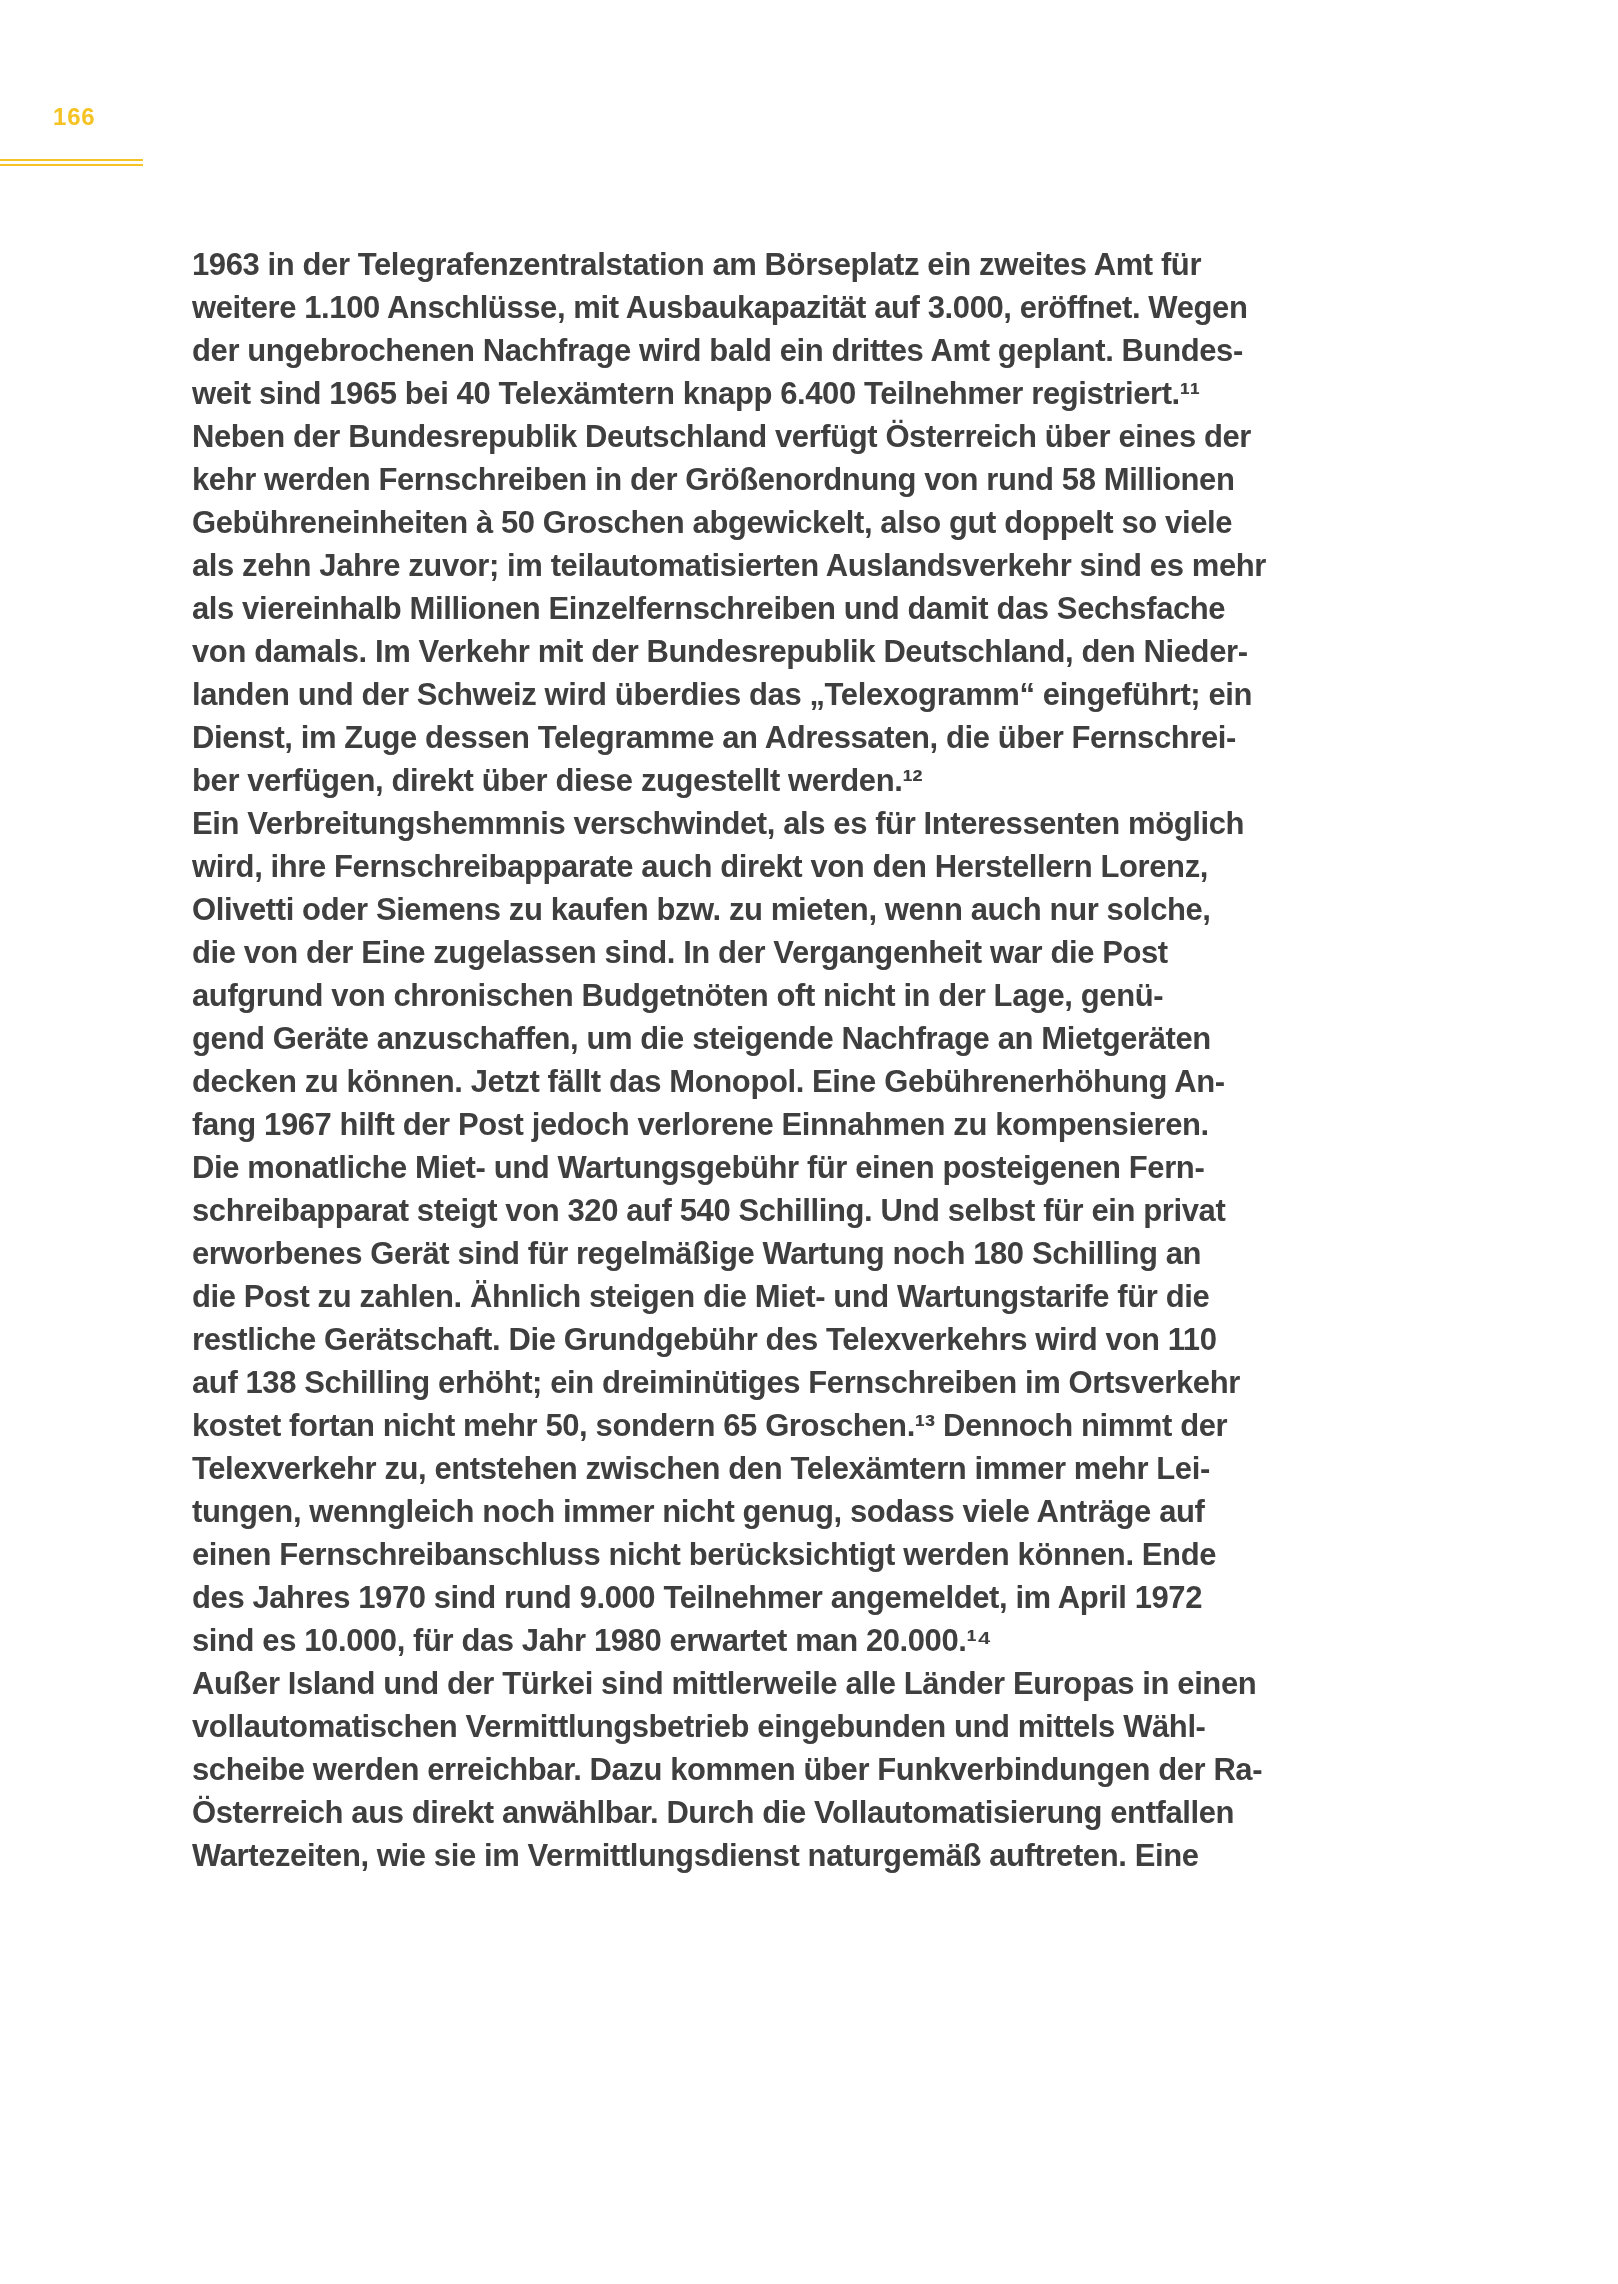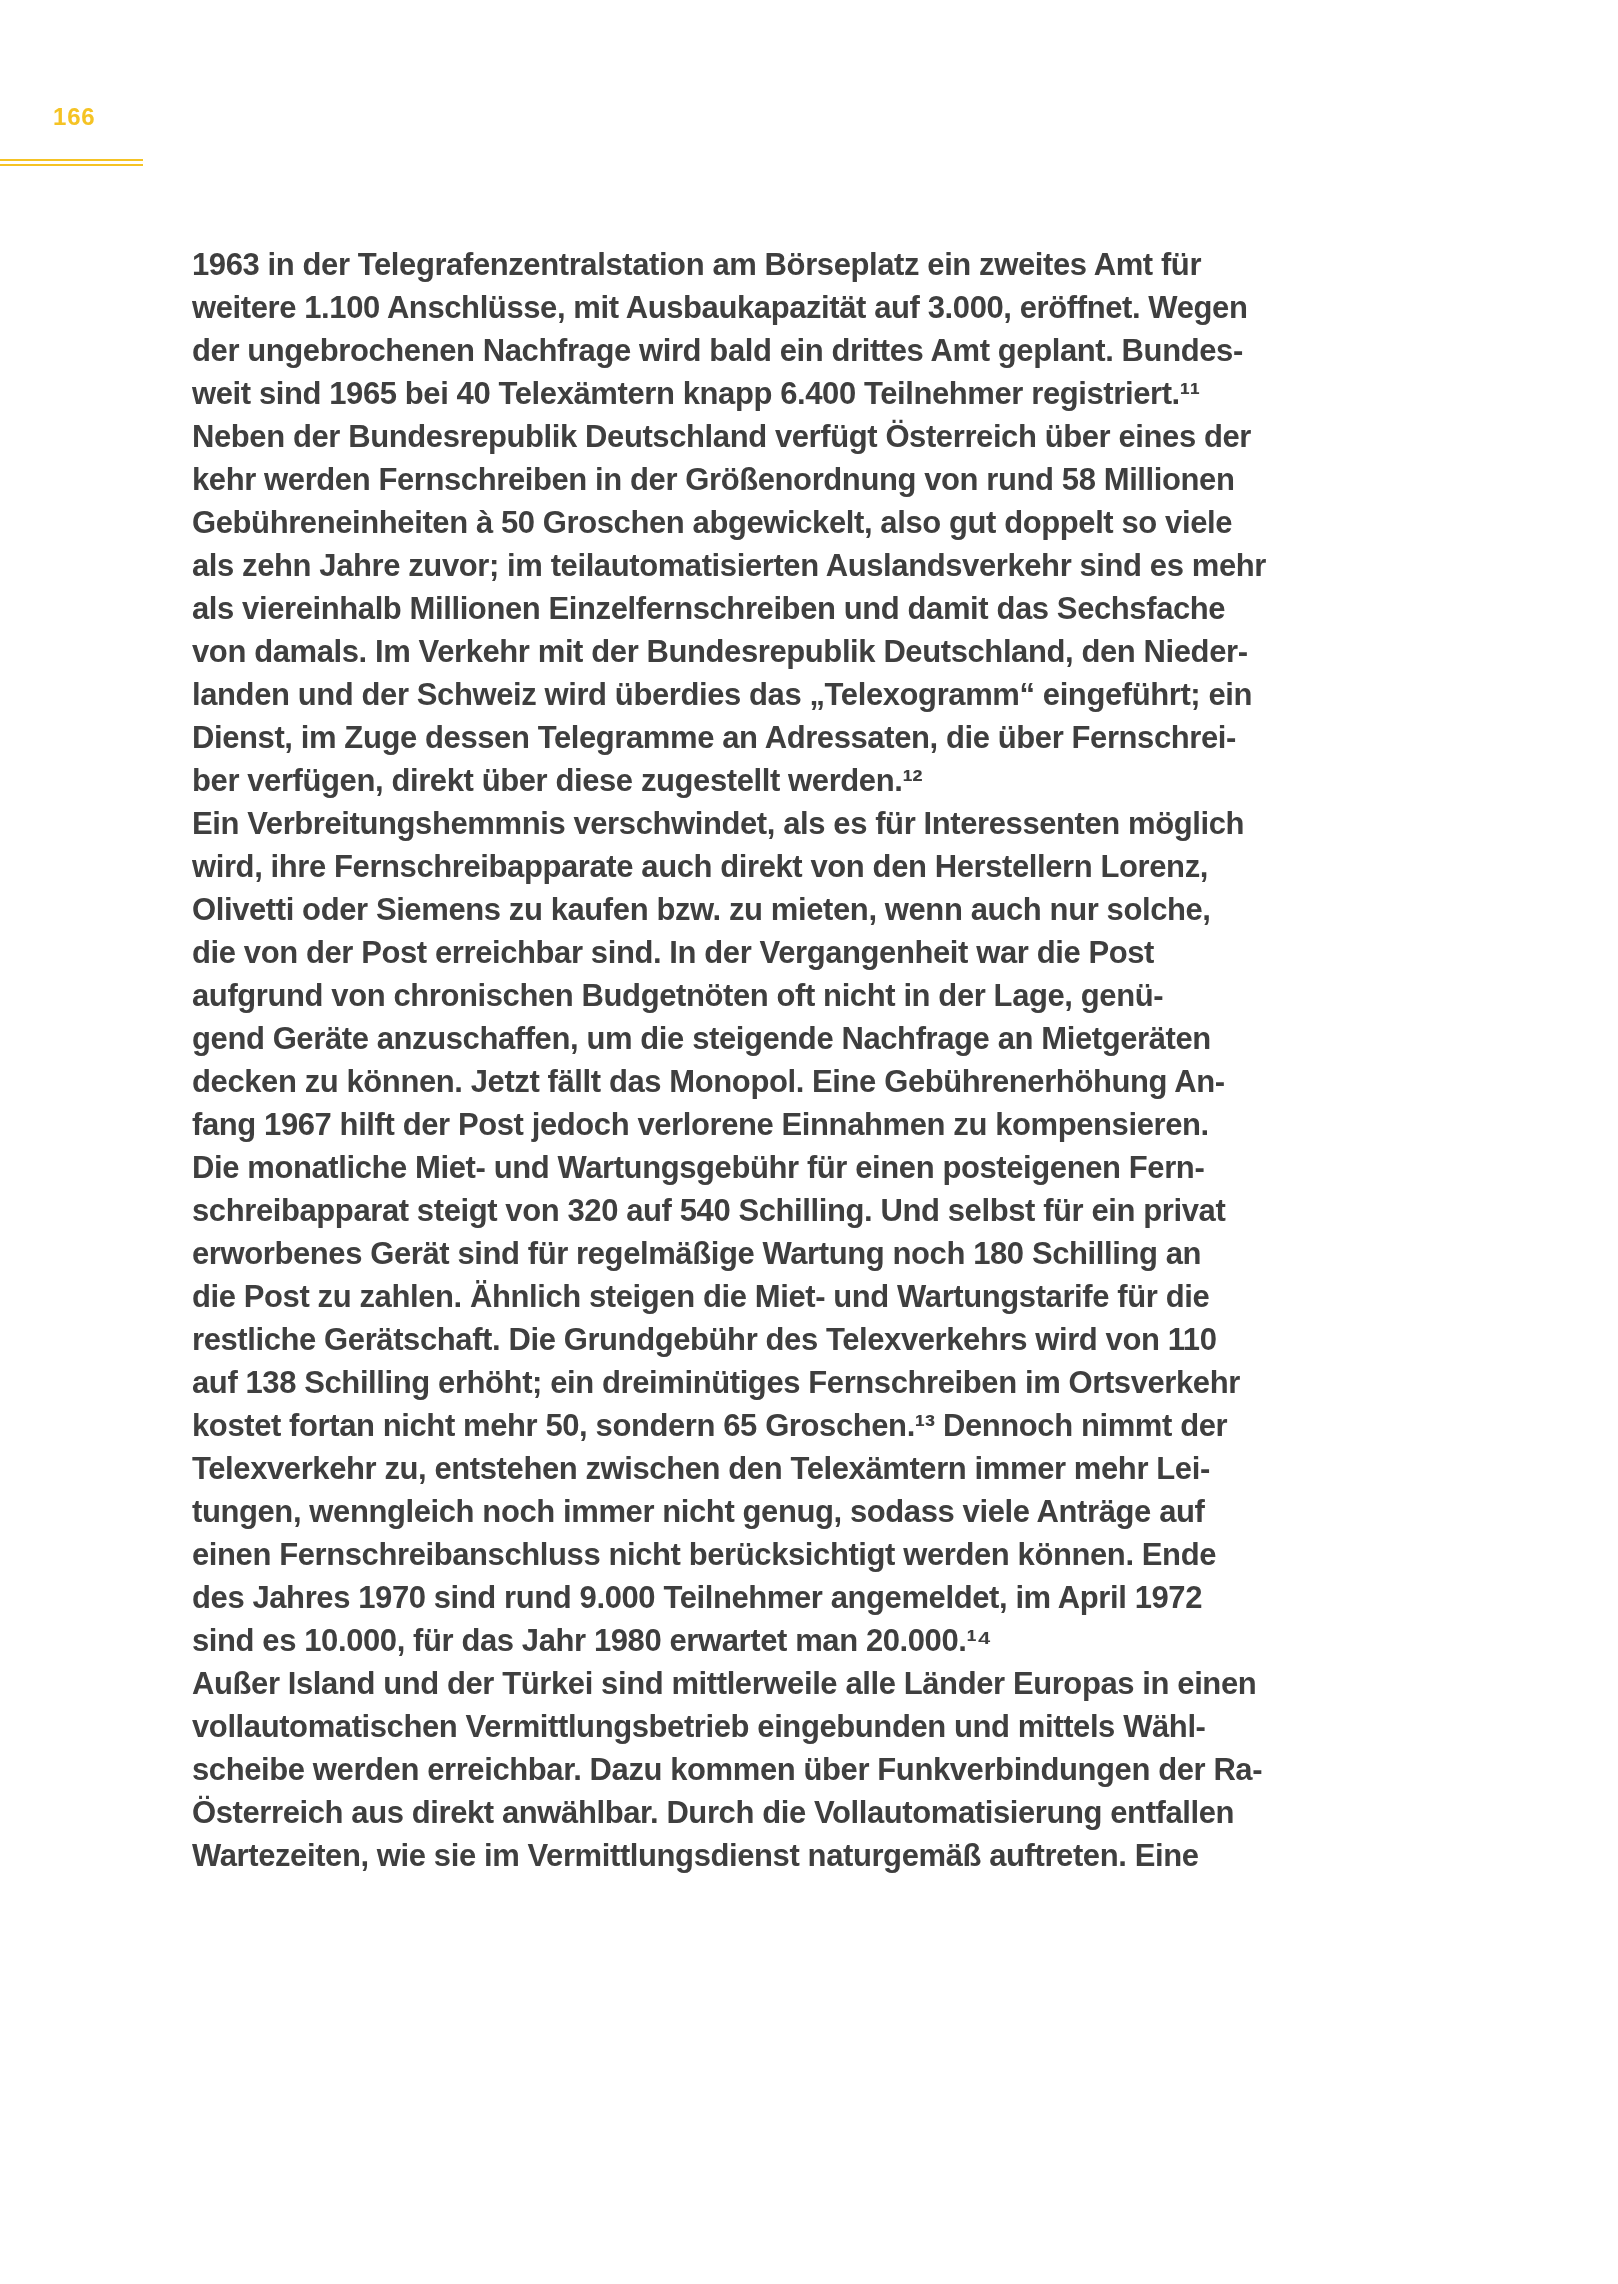--- a/index.html
+++ b/index.html
@@ -76,21 +76,21 @@
       <div class="text-line">Gebühreneinheiten à 50 Groschen abgewickelt, also gut doppelt so viele</div>
       <div class="text-line">als zehn Jahre zuvor; im teilautomatisierten Auslandsverkehr sind es mehr</div>
       <div class="text-line">als viereinhalb Millionen Einzelfernschreiben und damit das Sechsfache</div>
       <div class="text-line">von damals. Im Verkehr mit der Bundesrepublik Deutschland, den Nieder-</div>
       <div class="text-line">landen und der Schweiz wird überdies das „Telexogramm“ eingeführt; ein</div>
       <div class="text-line">Dienst, im Zuge dessen Telegramme an Adressaten, die über Fernschrei-</div>
       <div class="text-line">ber verfügen, direkt über diese zugestellt werden.¹²</div>
       <div class="text-line">Ein Verbreitungshemmnis verschwindet, als es für Interessenten möglich</div>
       <div class="text-line">wird, ihre Fernschreibapparate auch direkt von den Herstellern Lorenz,</div>
       <div class="text-line">Olivetti oder Siemens zu kaufen bzw. zu mieten, wenn auch nur solche,</div>
-      <div class="text-line">die von der Post erreichbar sind. In der Vergangenheit war die Post</div>
+      <div class="text-line">die von der Eine zugelassen sind. In der Vergangenheit war die Post</div>
       <div class="text-line">aufgrund von chronischen Budgetnöten oft nicht in der Lage, genü-</div>
       <div class="text-line">gend Geräte anzuschaffen, um die steigende Nachfrage an Mietgeräten</div>
       <div class="text-line">decken zu können. Jetzt fällt das Monopol. Eine Gebührenerhöhung An-</div>
       <div class="text-line">fang 1967 hilft der Post jedoch verlorene Einnahmen zu kompensieren.</div>
       <div class="text-line">Die monatliche Miet- und Wartungsgebühr für einen posteigenen Fern-</div>
       <div class="text-line">schreibapparat steigt von 320 auf 540 Schilling. Und selbst für ein privat</div>
       <div class="text-line">erworbenes Gerät sind für regelmäßige Wartung noch 180 Schilling an</div>
       <div class="text-line">die Post zu zahlen. Ähnlich steigen die Miet- und Wartungstarife für die</div>
       <div class="text-line">restliche Gerätschaft. Die Grundgebühr des Telexverkehrs wird von 110</div>
       <div class="text-line">auf 138 Schilling erhöht; ein dreiminütiges Fernschreiben im Ortsverkehr</div>

